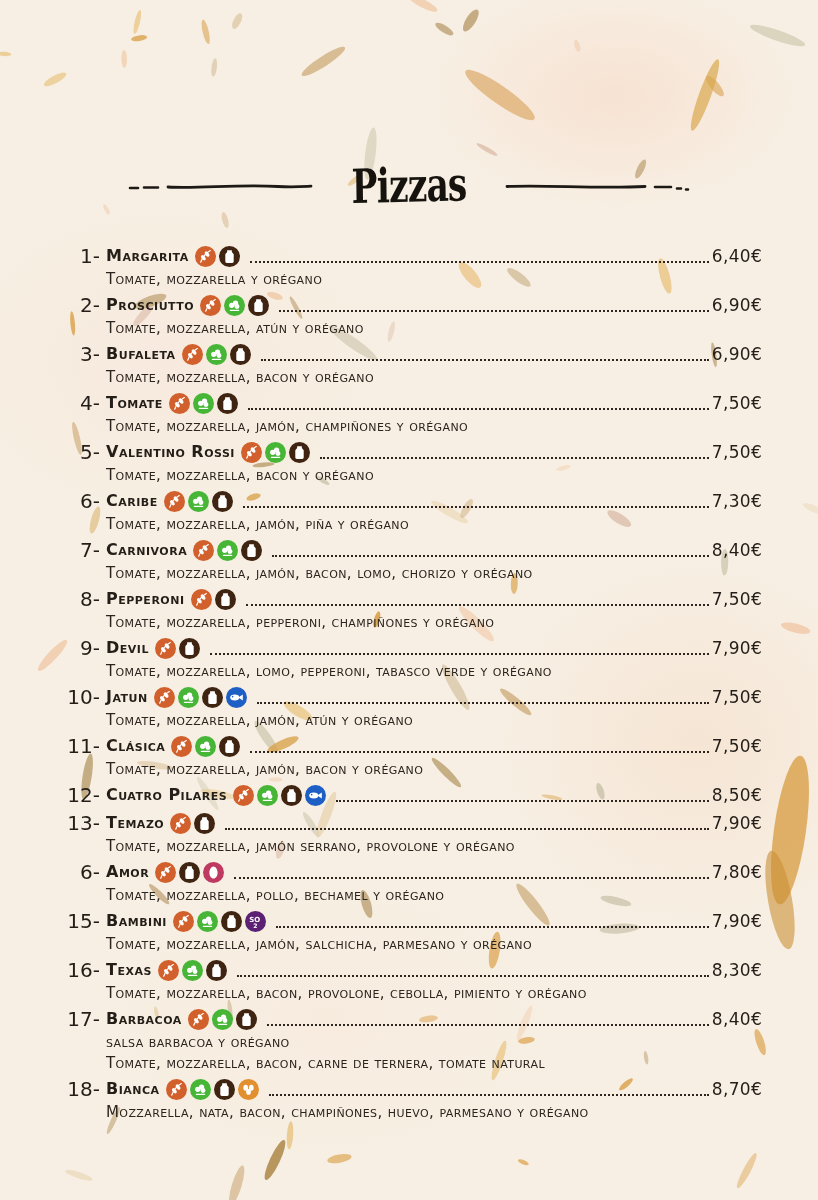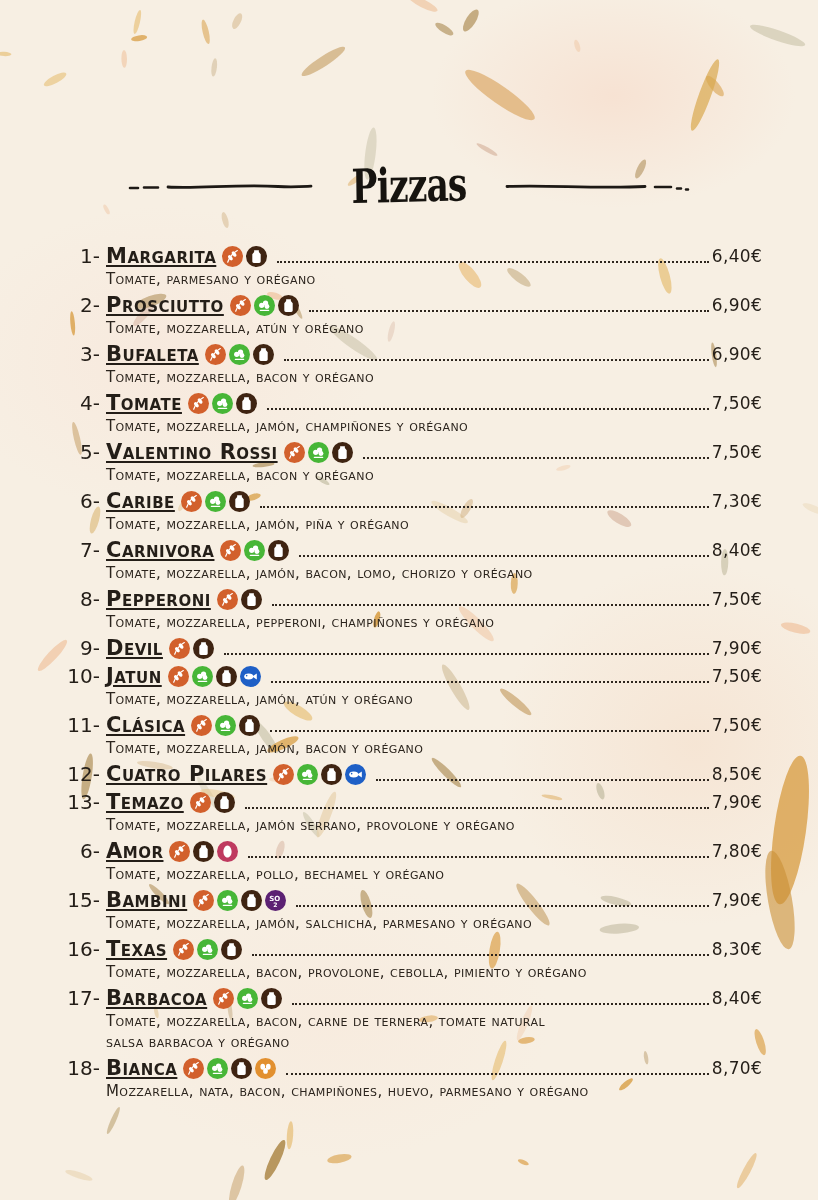--- a/index.html
+++ b/index.html
@@ -32,22 +32,22 @@
 
   
   .menu-list{position:absolute;top:243px;left:60px;right:56px;}
   .menu-item{margin-bottom:2px;}
   .item-row{display:flex;align-items:flex-end;line-height:26px;}
   .item-number{
     flex:0 0 40px;text-align:right;font-size:20px;color:#241e18;
     font-variant:small-caps;padding-right:6px;
   }
   .item-name{
-    font-size:21px;font-weight:700;font-variant:small-caps;
-    letter-spacing:.5px;color:#241e18;white-space:nowrap;text-decoration:underline;
+    font-size:16px;font-weight:700;font-variant:small-caps;
+    letter-spacing:.5px;color:#241e18;white-space:nowrap;
   }
   .icons{display:inline-flex;align-items:center;gap:3px;margin:0 2px 2px 6px;}
   .al{
     position:relative;width:21px;height:21px;border-radius:50%;
     display:inline-flex;align-items:center;justify-content:center;flex:0 0 auto;
   }
   .al svg{width:21px;height:21px;display:block;}
   .dot-leader{
     flex:1 1 auto;border-bottom:2px dotted #2e261e;
     margin:0 3px 6px 8px;min-width:30px;
@@ -189,21 +189,21 @@
             </span>
             <span class="al" style="background: rgb(63, 36, 18);">
               <svg viewBox="0 0 24 24">
                 <path d="M9.3 4.8h5.4v2.1l2.1 2.6v8.1a1.7 1.7 0 0 1-1.7 1.7H8.9a1.7 1.7 0 0 1-1.7-1.7V9.5l2.1-2.6z" fill="#fff"></path>
               </svg>
             </span>
           </span>
           <span class="dot-leader"></span>
           <span class="item-price">6,40€</span>
         </div>
-        <div class="item-description">Tomate, parmesano y orégano</div>
+        <div class="item-description">Tomate, mozzarella y orégano</div>
       </div>
       <div class="menu-item">
         <div class="item-row">
           <span class="item-number">2-</span>
           <span class="item-name">Prosciutto</span>
           <span class="icons">
             <span class="al" style="background: rgb(210, 96, 44);">
               <svg viewBox="0 0 24 24">
                 <path d="M6.5 18.5 C8.5 13 12.5 8 17.5 5.2" stroke="#fff" stroke-width="1.4" fill="none" stroke-linecap="round"></path>
                 <ellipse cx="9.6" cy="13.4" rx="2" ry="3.4" transform="rotate(-38 9.6 13.4)" fill="#fff"></ellipse>
@@ -421,20 +421,21 @@
             </span>
             <span class="al" style="background: rgb(63, 36, 18);">
               <svg viewBox="0 0 24 24">
                 <path d="M9.3 4.8h5.4v2.1l2.1 2.6v8.1a1.7 1.7 0 0 1-1.7 1.7H8.9a1.7 1.7 0 0 1-1.7-1.7V9.5l2.1-2.6z" fill="#fff"></path>
               </svg>
             </span>
           </span>
           <span class="dot-leader"></span>
           <span class="item-price">7,90€</span>
         </div>
+        <div class="item-description">Tomate, mozzarella, lomo, pepperoni, tabasco verde y orégano</div>
       </div>
       <div class="menu-item">
         <div class="item-row">
           <span class="item-number">10-</span>
           <span class="item-name">Jatun</span>
           <span class="icons">
             <span class="al" style="background: rgb(210, 96, 44);">
               <svg viewBox="0 0 24 24">
                 <path d="M6.5 18.5 C8.5 13 12.5 8 17.5 5.2" stroke="#fff" stroke-width="1.4" fill="none" stroke-linecap="round"></path>
                 <ellipse cx="9.6" cy="13.4" rx="2" ry="3.4" transform="rotate(-38 9.6 13.4)" fill="#fff"></ellipse>
@@ -676,22 +677,22 @@
             </span>
             <span class="al" style="background: rgb(63, 36, 18);">
               <svg viewBox="0 0 24 24">
                 <path d="M9.3 4.8h5.4v2.1l2.1 2.6v8.1a1.7 1.7 0 0 1-1.7 1.7H8.9a1.7 1.7 0 0 1-1.7-1.7V9.5l2.1-2.6z" fill="#fff"></path>
               </svg>
             </span>
           </span>
           <span class="dot-leader"></span>
           <span class="item-price">8,40€</span>
         </div>
+        <div class="item-description">salsa barbacoa y orégano</div>
         <div class="item-description">Tomate, mozzarella, bacon, carne de ternera, tomate natural</div>
-        <div class="item-description">salsa barbacoa y orégano</div>
       </div>
       <div class="menu-item">
         <div class="item-row">
           <span class="item-number">18-</span>
           <span class="item-name">Bianca</span>
           <span class="icons">
             <span class="al" style="background: rgb(210, 96, 44);">
               <svg viewBox="0 0 24 24">
                 <path d="M6.5 18.5 C8.5 13 12.5 8 17.5 5.2" stroke="#fff" stroke-width="1.4" fill="none" stroke-linecap="round"></path>
                 <ellipse cx="9.6" cy="13.4" rx="2" ry="3.4" transform="rotate(-38 9.6 13.4)" fill="#fff"></ellipse>

